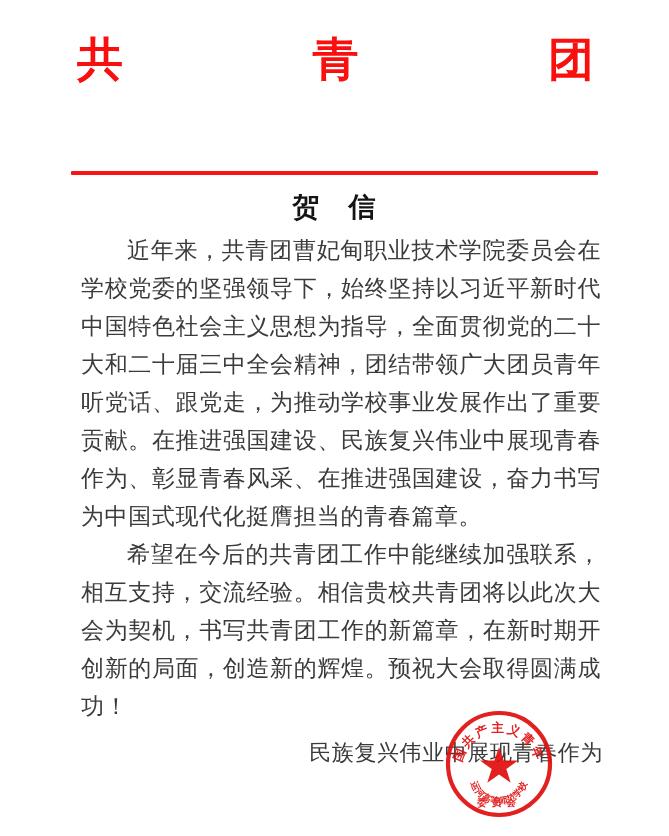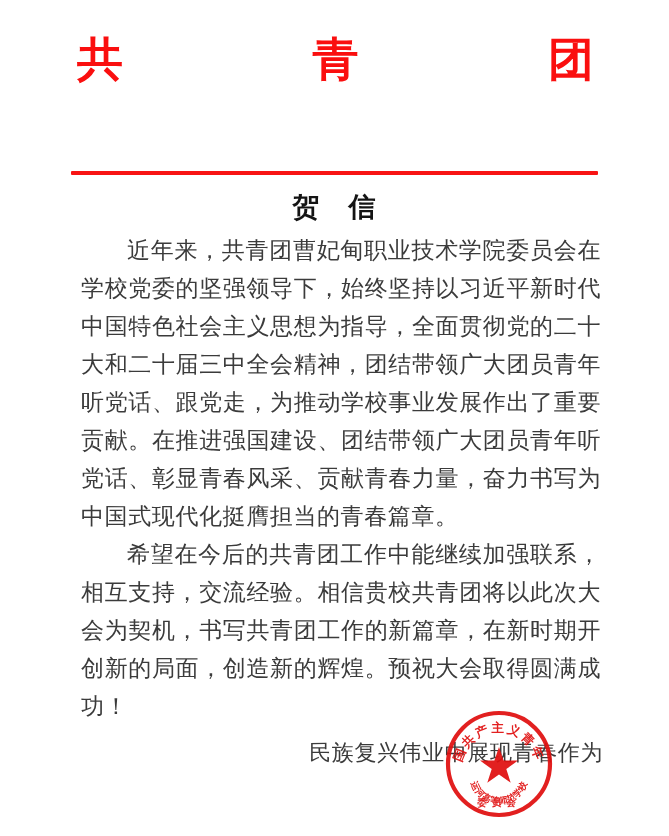--- a/index.html
+++ b/index.html
@@ -150,21 +150,21 @@
       <span>青</span>
       <span>团</span>
     </div>
   </div>
 
   <div class="letterhead-rule"></div>
 
   <div class="doc-title">贺　信</div>
 
   <div class="body-block">
-    <p class="para indent">近年来，共青团曹妃甸职业技术学院委员会在学校党委的坚强领导下，始终坚持以习近平新时代中国特色社会主义思想为指导，全面贯彻党的二十大和二十届三中全会精神，团结带领广大团员青年听党话、跟党走，为推动学校事业发展作出了重要贡献。在推进强国建设、团结带领广大团员青年听党话、彰显青春风采、贡献青春力量，奋力书写为中国式现代化挺膺担当的青春篇章。</p>
+    <p class="para indent">近年来，共青团曹妃甸职业技术学院委员会在学校党委的坚强领导下，始终坚持以习近平新时代中国特色社会主义思想为指导，全面贯彻党的二十大和二十届三中全会精神，团结带领广大团员青年听党话、跟党走，为推动学校事业发展作出了重要贡献。在推进强国建设、民族复兴伟业中展现青春作为、彰显青春风采、在推进强国建设，奋力书写为中国式现代化挺膺担当的青春篇章。</p>
     <p class="para indent">希望在今后的共青团工作中能继续加强联系，相互支持，交流经验。相信贵校共青团将以此次大会为契机，书写共青团工作的新篇章，在新时期开创新的局面，创造新的辉煌。预祝大会取得圆满成功！</p>
   </div>
 
   <div class="sign-block">
     <div>民族复兴伟业中展现青春作为</div>
   </div>
 
   <div class="seal">
     <svg viewBox="0 0 110 110" xmlns="http://www.w3.org/2000/svg">
       <defs>

